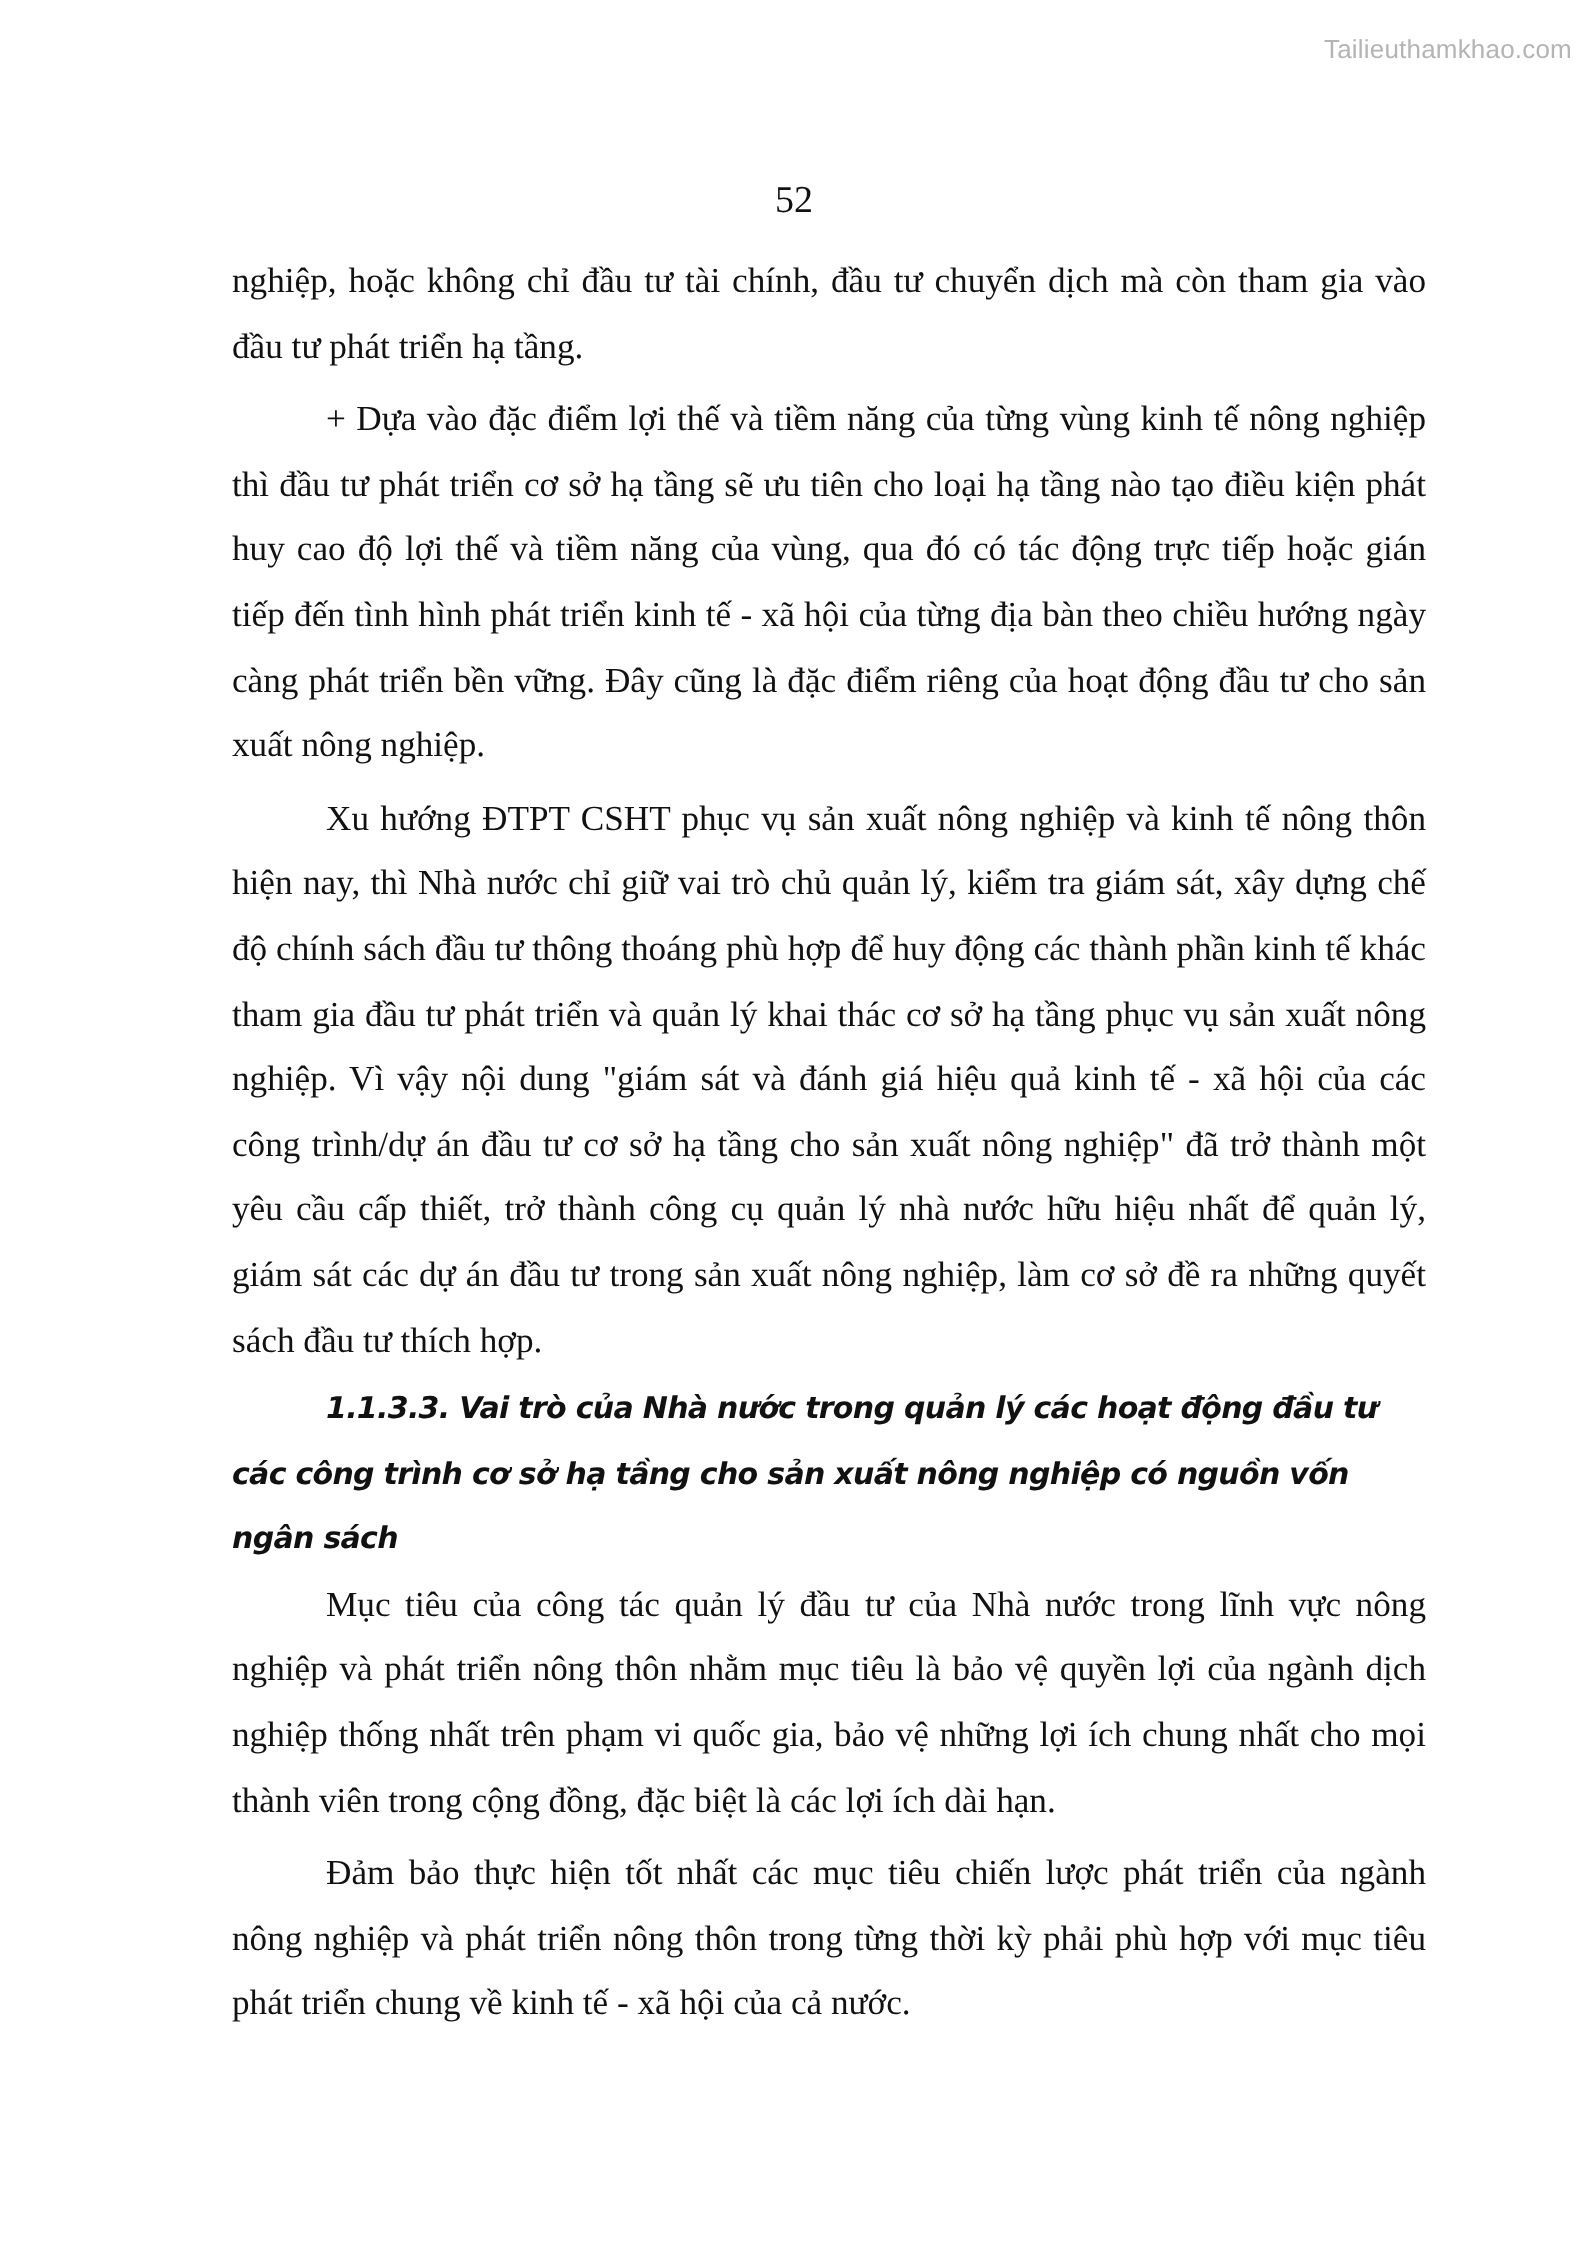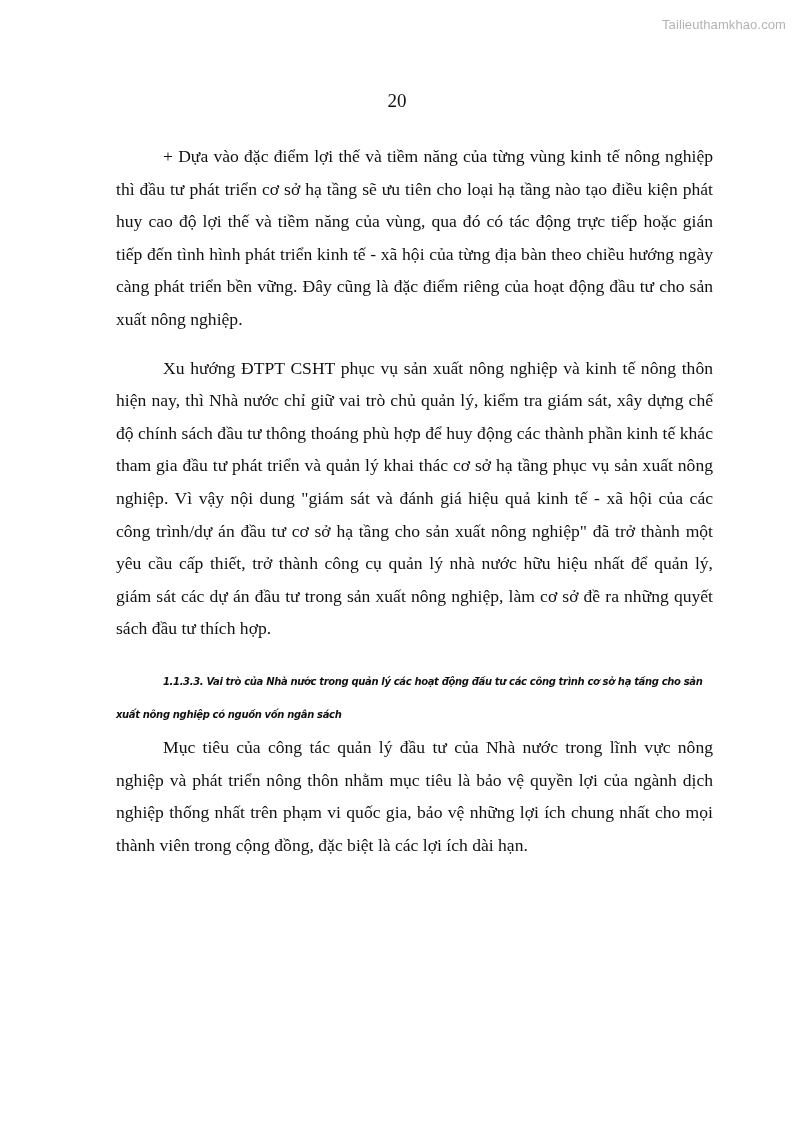--- a/index.html
+++ b/index.html
@@ -43,47 +43,49 @@
       margin: 0;
       font-size: 17.6px;
       line-height: 32.6px;
       text-align: justify;
       text-align-last: left;
     }
     .indent {
       text-indent: 47px;
     }
     .gap-small {
-      margin-top: 16px;
+      margin-top: 4px;
     }
     .heading {
-      margin: 21px 0 0 0;
+      margin: 2px 0 0 0;
       font-family: "DejaVu Sans", "Liberation Sans", sans-serif;
       font-weight: bold;
       font-style: italic;
-      font-size: 10px;
+      font-size: 15px;
       line-height: 32.6px;
       text-indent: 47px;
       letter-spacing: -0.35px;
       color: #111;
     }
   </style>
 </head>
 <body>
 
 <div class="watermark">Tailieuthamkhao.com</div>
 
-<div class="page-number">20</div>
+<div class="page-number">52</div>
 
 <div class="content">
+  <p class="para">nghiệp, hoặc không chỉ đầu tư tài chính, đầu tư chuyển dịch mà còn tham gia vào đầu tư phát triển hạ tầng.</p>
 
   <p class="para indent gap-small">+ Dựa vào đặc điểm lợi thế và tiềm năng của từng vùng kinh tế nông nghiệp thì đầu tư phát triển cơ sở hạ tầng sẽ ưu tiên cho loại hạ tầng nào tạo điều kiện phát huy cao độ lợi thế và tiềm năng của vùng, qua đó có tác động trực tiếp hoặc gián tiếp đến tình hình phát triển kinh tế - xã hội của từng địa bàn theo chiều hướng ngày càng phát triển bền vững. Đây cũng là đặc điểm riêng của hoạt động đầu tư cho sản xuất nông nghiệp.</p>
 
   <p class="para indent gap-small">Xu hướng ĐTPT CSHT phục vụ sản xuất nông nghiệp và kinh tế nông thôn hiện nay, thì Nhà nước chỉ giữ vai trò chủ quản lý, kiểm tra giám sát, xây dựng chế độ chính sách đầu tư thông thoáng phù hợp để huy động các thành phần kinh tế khác tham gia đầu tư phát triển và quản lý khai thác cơ sở hạ tầng phục vụ sản xuất nông nghiệp. Vì vậy nội dung "giám sát và đánh giá hiệu quả kinh tế - xã hội của các công trình/dự án đầu tư cơ sở hạ tầng cho sản xuất nông nghiệp" đã trở thành một yêu cầu cấp thiết, trở thành công cụ quản lý nhà nước hữu hiệu nhất để quản lý, giám sát các dự án đầu tư trong sản xuất nông nghiệp, làm cơ sở đề ra những quyết sách đầu tư thích hợp.</p>
 
   <div class="heading">
     <span>1.1.3.3.</span>
     <span>Vai trò của Nhà nước trong quản lý các hoạt động đầu tư các công trình cơ sở hạ tầng cho sản xuất nông nghiệp có nguồn vốn ngân sách</span>
   </div>
 
   <p class="para indent">Mục tiêu của công tác quản lý đầu tư của Nhà nước trong lĩnh vực nông nghiệp và phát triển nông thôn nhằm mục tiêu là bảo vệ quyền lợi của ngành dịch nghiệp thống nhất trên phạm vi quốc gia, bảo vệ những lợi ích chung nhất cho mọi thành viên trong cộng đồng, đặc biệt là các lợi ích dài hạn.</p>
 
+  <p class="para indent gap-small">Đảm bảo thực hiện tốt nhất các mục tiêu chiến lược phát triển của ngành nông nghiệp và phát triển nông thôn trong từng thời kỳ phải phù hợp với mục tiêu phát triển chung về kinh tế - xã hội của cả nước.</p>
 </div>
 
 </body></html>

